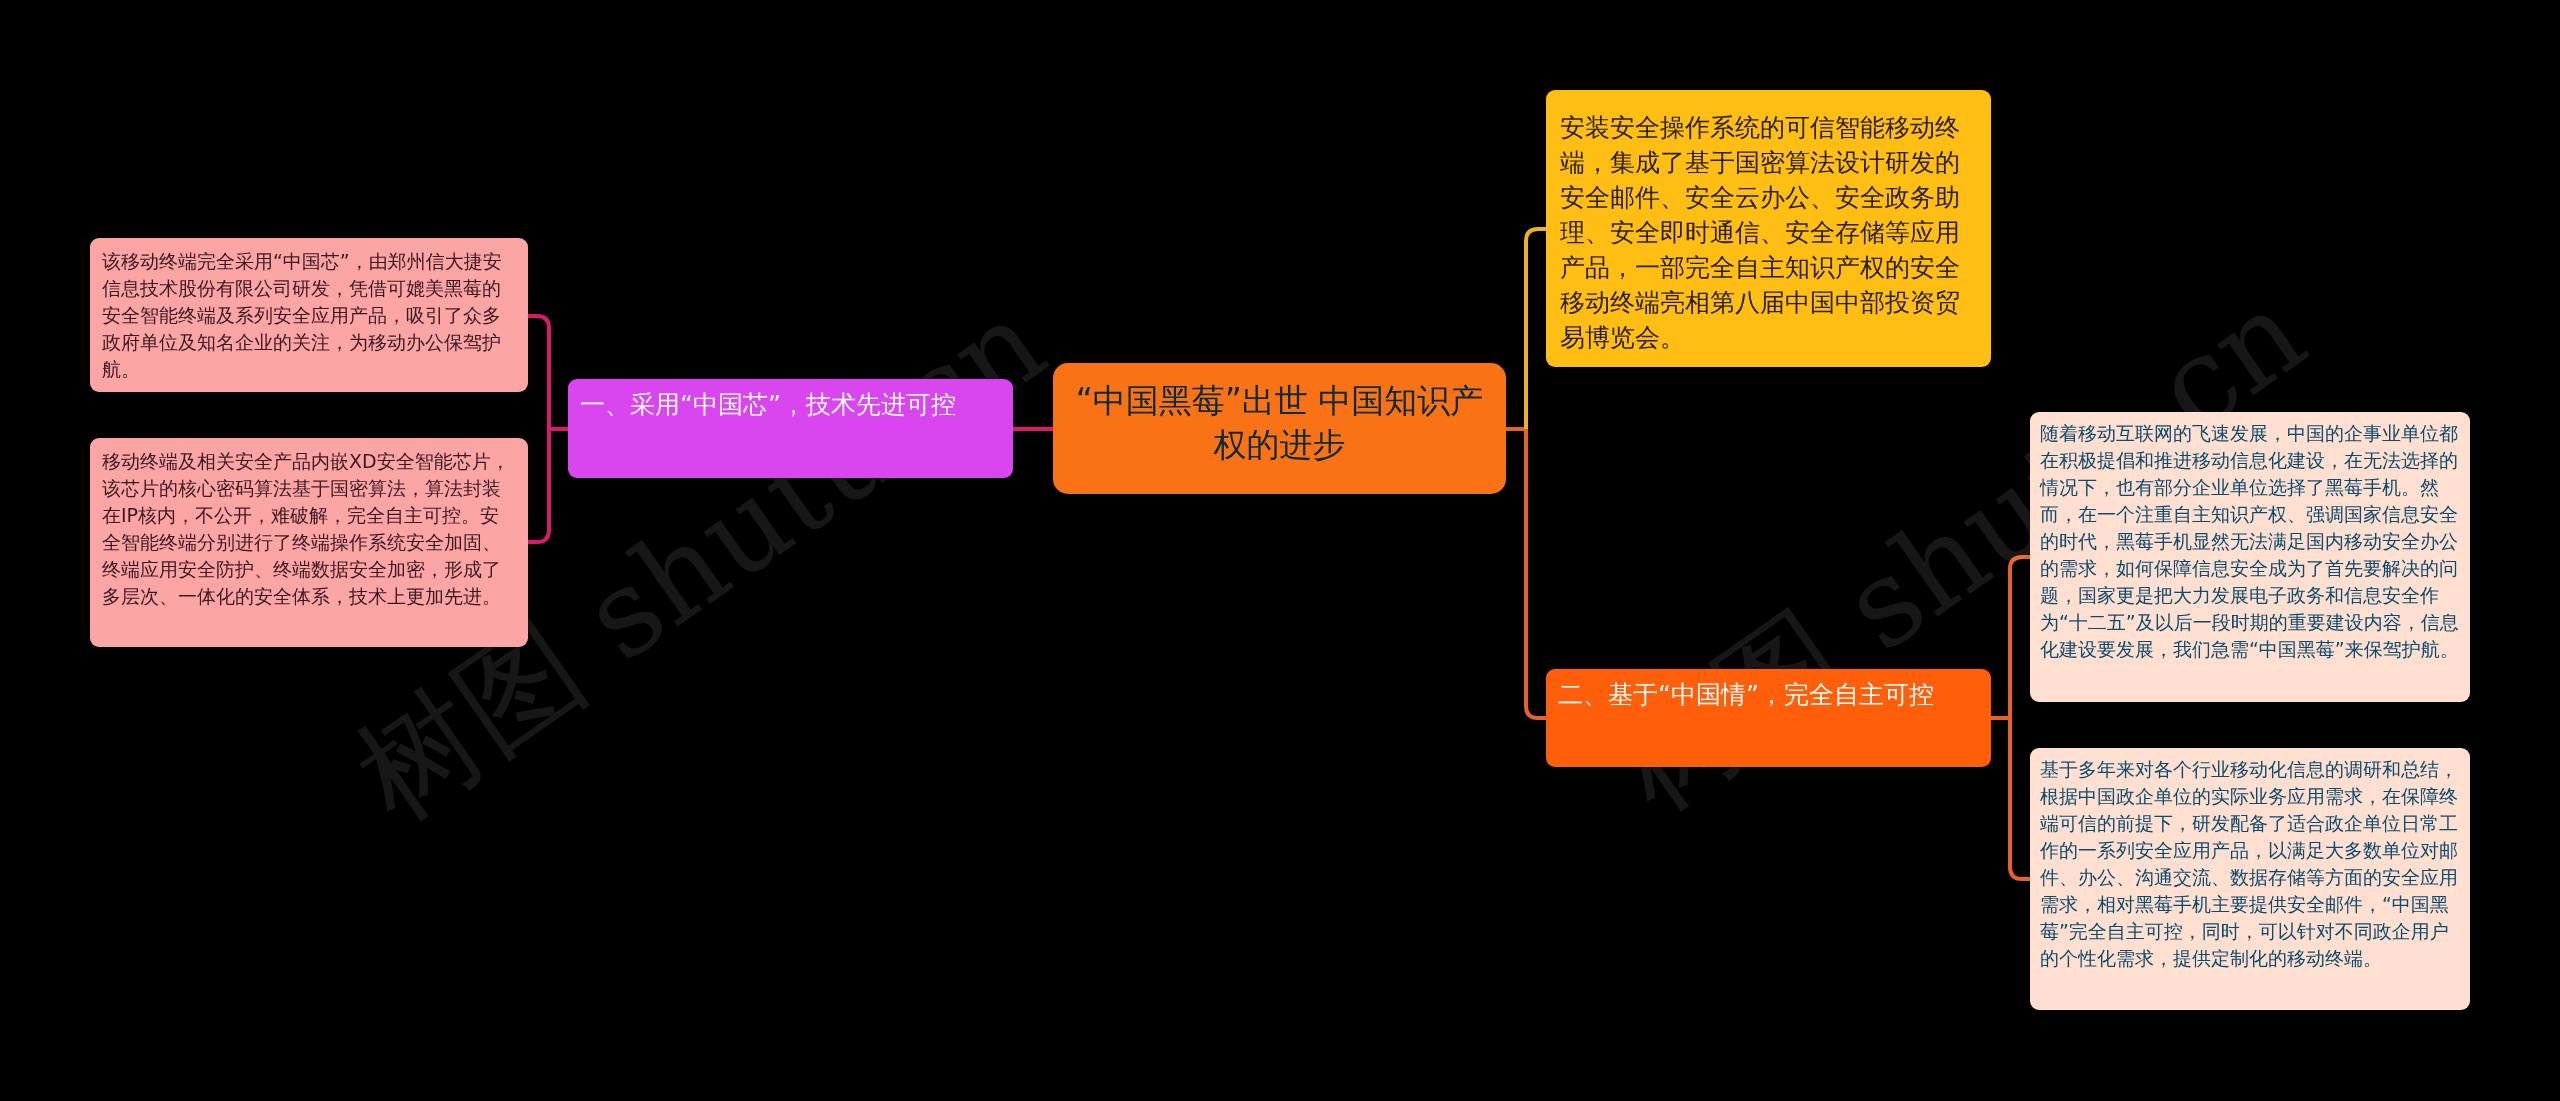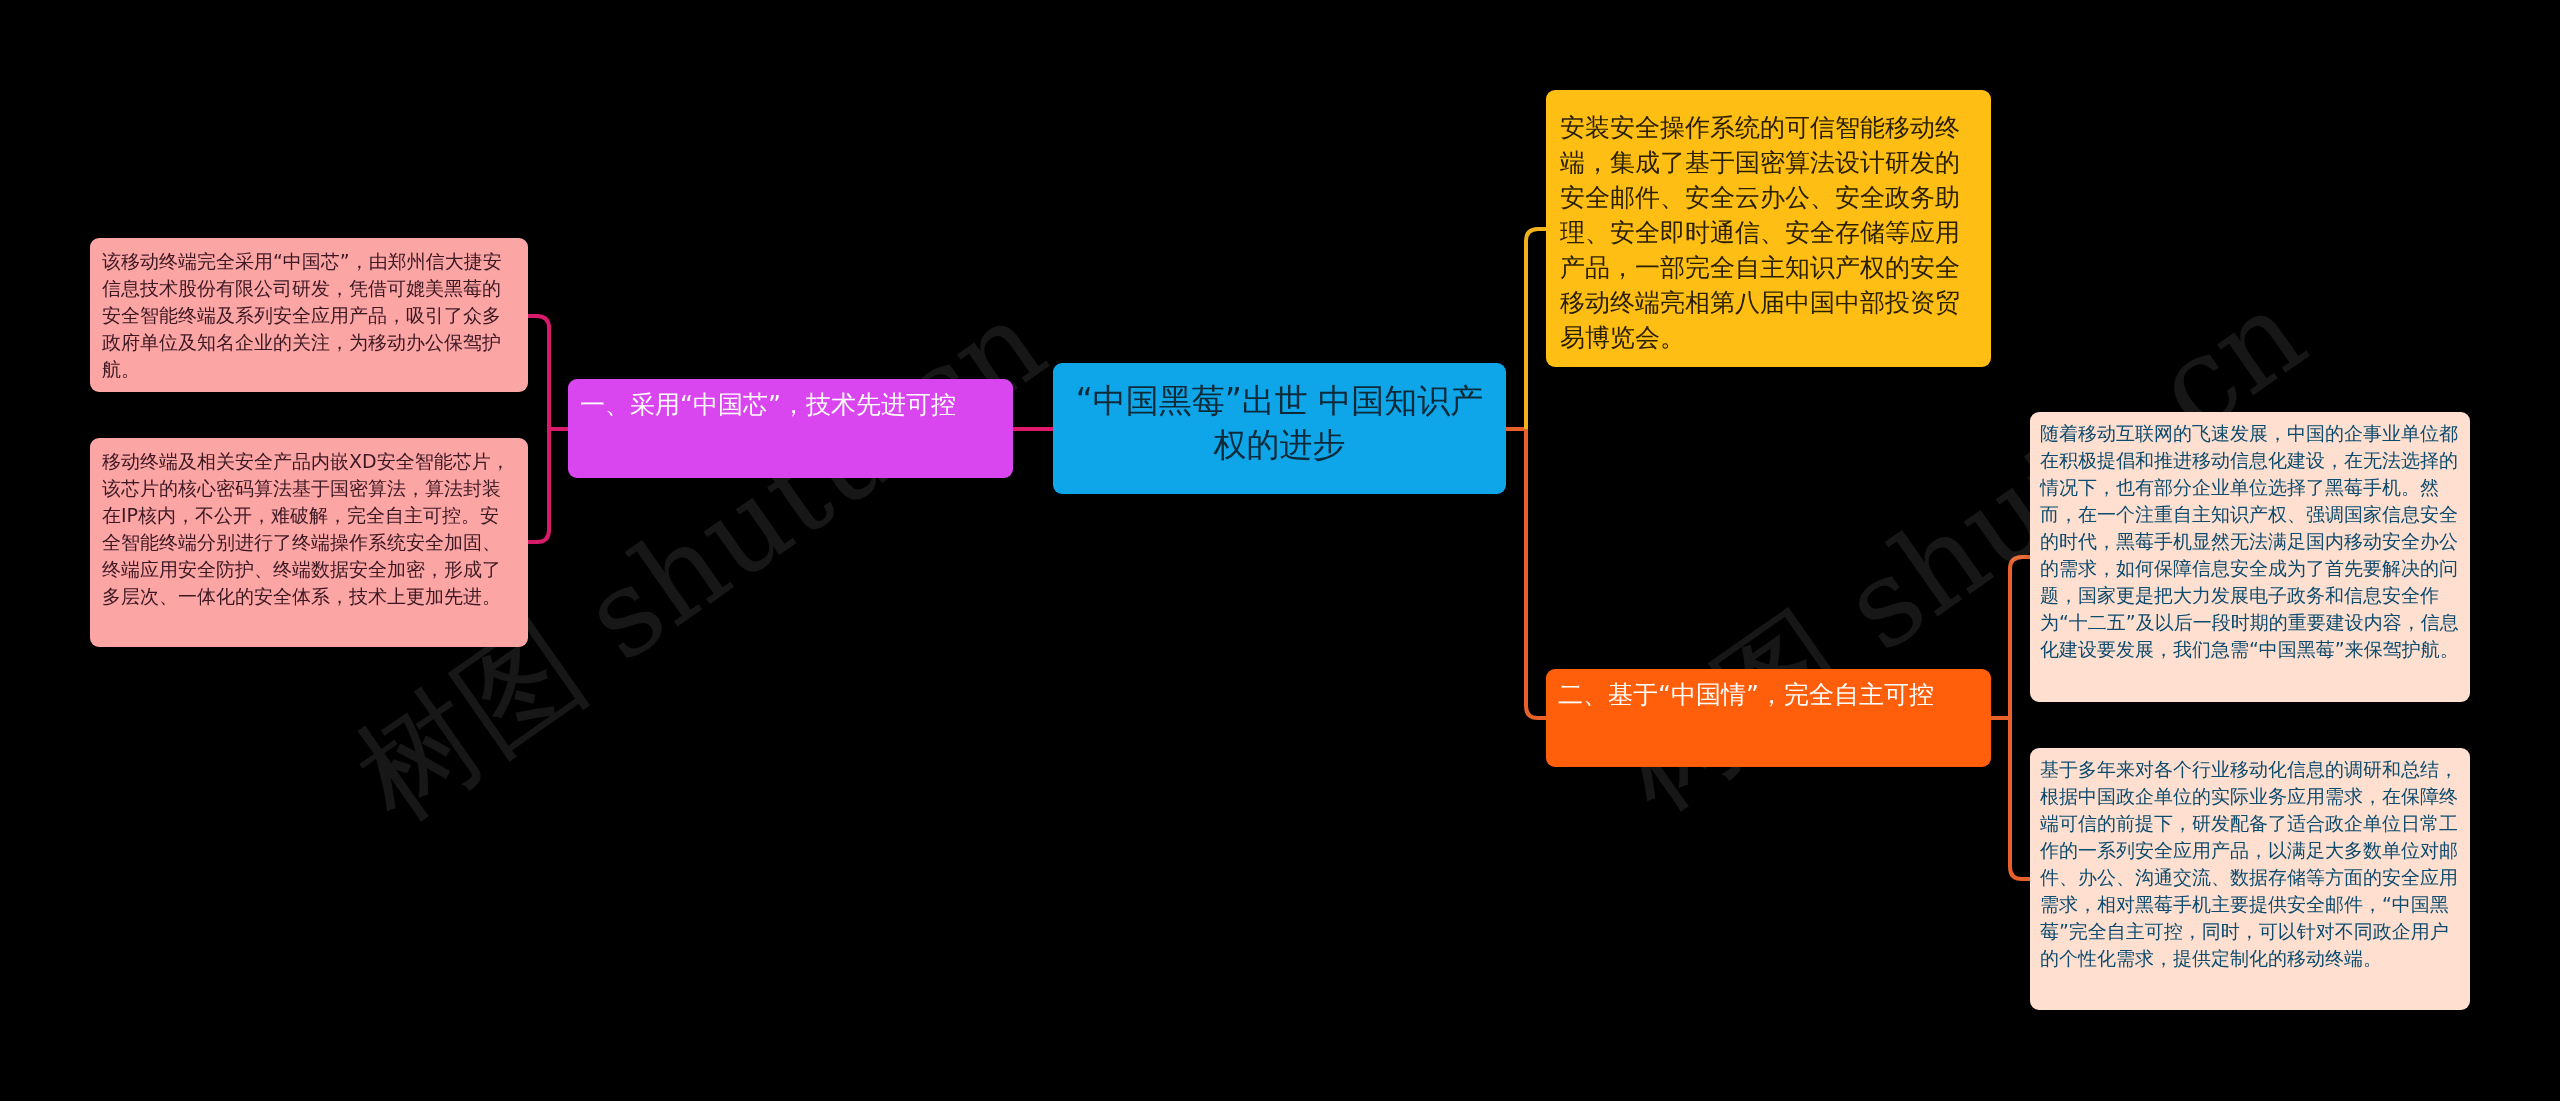--- a/index.html
+++ b/index.html
@@ -6,22 +6,22 @@
   body { width: 2560px; height: 1101px; position: relative; overflow: hidden;
          font-family: "DejaVu Sans", "Liberation Sans", sans-serif; }
   .node { position: absolute; box-sizing: border-box; border-radius: 9px; }
   .node .txt { display: block; word-break: break-all; }
   .leaf-pink { background: #fca5a5; color: #3b1822; padding: 10px 12px; font-size: 19px; line-height: 27px; }
   .leaf-peach { background: #ffe0d0; color: #0c4a6e; padding: 8px 10px; font-size: 19px; line-height: 27px; }
   .leaf-yellow { background: #ffbe13; color: #2a2000; padding: 20px 14px; font-size: 25px; line-height: 35px; }
   .branch { padding: 8px 12px; font-size: 25px; line-height: 35px; color: #ffffff; }
   .branch-red { background: #d946ef; }
   .branch-orange { background: #ff5e0a; }
-  .root { background: #0ea5e9; color: #0d2a38; font-size: 33px; line-height: 44px; text-align: center;
-          padding: 16px 14px 0 14px; }
+  .root { background: #f97316; color: #0d2a38; font-size: 33px; line-height: 44px; text-align: center;
+          padding: 16px 14px 0 14px; border-radius: 15px; }
   svg.links { position: absolute; left: 0; top: 0; }
   .wm { position: absolute; color: rgba(255,255,255,0.09); font-family: "DejaVu Serif", serif;
         font-size: 120px; transform: rotate(-35deg); white-space: nowrap; pointer-events: none; }
 </style>
 </head>
 <body>
 
 <svg class="links" width="2560" height="1101">
 
   <path d="M1053 429 L1013 429" stroke="#e0186a" stroke-width="4" fill="none"></path>

